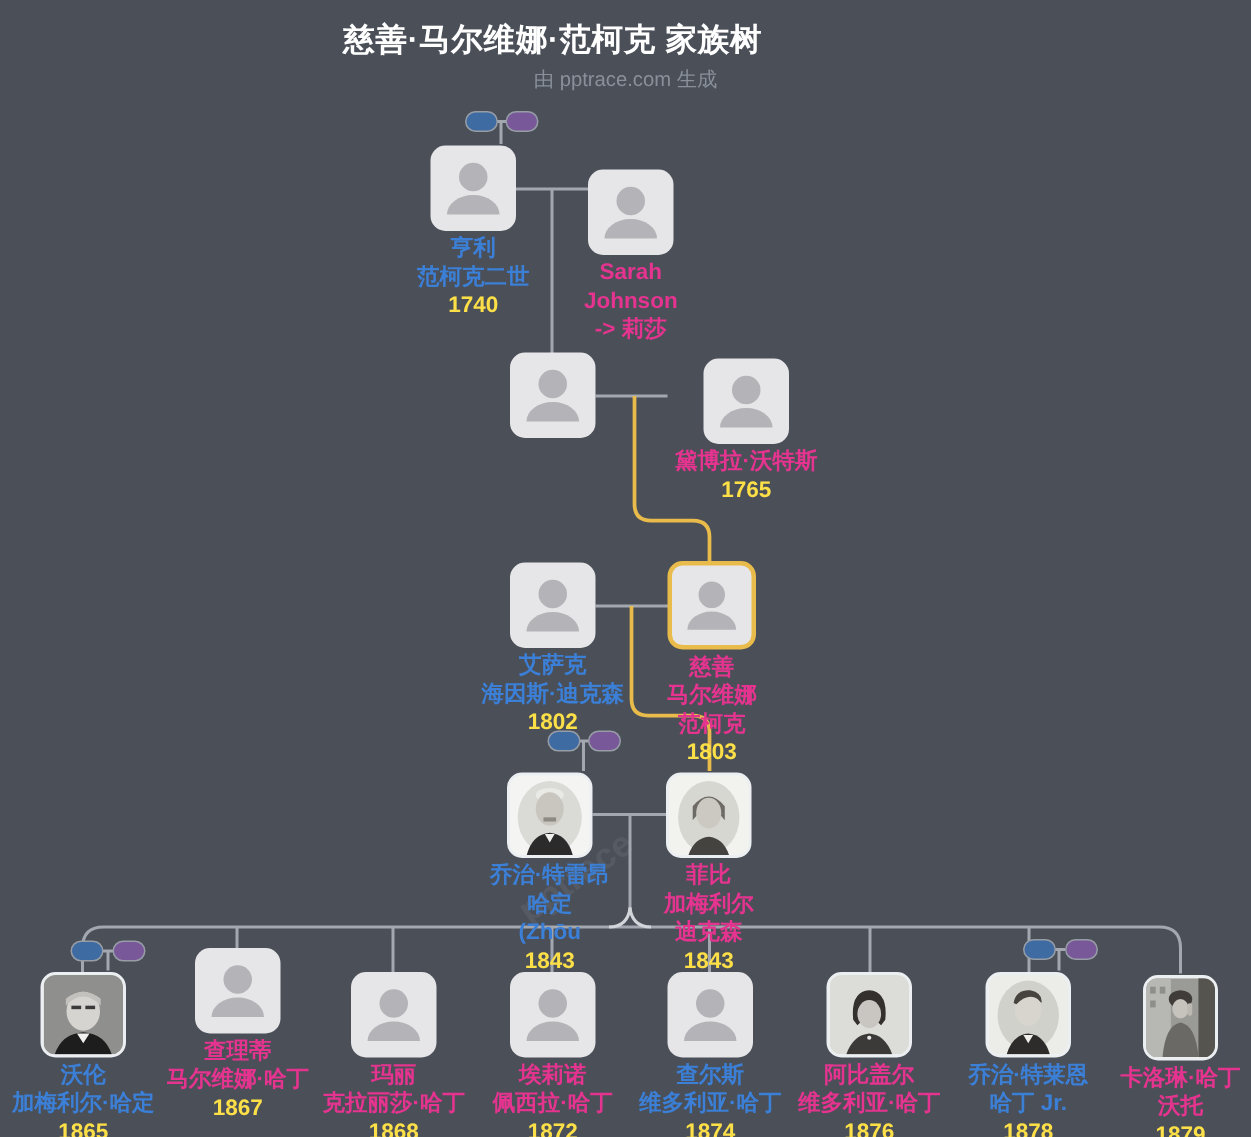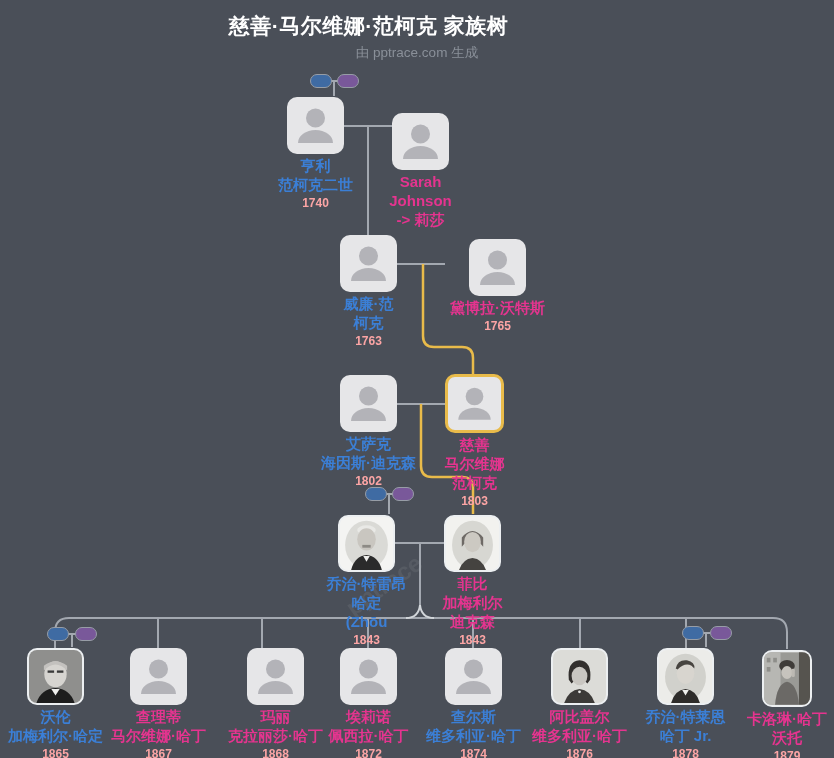--- a/index.html
+++ b/index.html
@@ -30,21 +30,21 @@
   .card.ph{background:#e6e6e8;}
   .card.photo{background:#f4f4f4;border:2px solid #eceff1;}
   .card.hl{border:3px solid #e9bb4a;}
   .card svg{display:block;width:100%;height:100%;}
   .plabel{
     position:absolute;top:calc(100% + 2px);left:50%;transform:translateX(-50%);
     text-align:center;white-space:nowrap;font-weight:bold;font-size:15px;line-height:19px;
   }
   .plabel.m .nl{color:#3b7fd6;}
   .plabel.f .nl{color:#e5348f;}
-  .plabel .year{color:#fca5a5;font-size:12px;}
+  .plabel .year{color:#fde047;font-size:15px;}
   .pill{
     position:absolute;width:22px;height:14px;border-radius:7px;
     border:1.5px solid #979da6;box-sizing:border-box;z-index:3;
   }
   .pill.blue{background:#3f6ba3;}
   .pill.purple{background:#79589a;}
 </style>
 </head>
 <body>
 
@@ -124,25 +124,20 @@
   </div>
 </div>
 
 <div class="node" style="left:340px;top:235px;">
   <div class="card ph">
     <svg viewBox="0 0 57 57">
       <circle cx="28.5" cy="21" r="9.5" fill="#b3b3b8"></circle>
         <path d="M11,46 a17.5,13 0 0 1 35,0 z" fill="#b3b3b8"></path>
     </svg>
   </div>
-  <div class="plabel m">
-    <div class="nl">威廉·范</div>
-    <div class="nl">柯克</div>
-    <div class="year">1763</div>
-  </div>
 </div>
 
 <div class="node" style="left:445px;top:239px;margin-left:24px;">
   <div class="card ph">
     <svg viewBox="0 0 57 57">
       <circle cx="28.5" cy="21" r="9.5" fill="#b3b3b8"></circle>
         <path d="M11,46 a17.5,13 0 0 1 35,0 z" fill="#b3b3b8"></path>
     </svg>
   </div>
   <div class="plabel f">
@@ -230,35 +225,35 @@
       <path d="M24,42 L28.5,49 L33,42 Z" fill="#f0f0ee"></path>
     </svg>
   </div>
   <div class="plabel m">
     <div class="nl">沃伦</div>
     <div class="nl">加梅利尔·哈定</div>
     <div class="year">1865</div>
   </div>
 </div>
 
-<div class="node" style="left:130px;top:648px;">
+<div class="node" style="left:130px;top:632px;">
   <div class="card ph">
     <svg viewBox="0 0 57 57">
       <circle cx="28.5" cy="21" r="9.5" fill="#b3b3b8"></circle>
         <path d="M11,46 a17.5,13 0 0 1 35,0 z" fill="#b3b3b8"></path>
     </svg>
   </div>
   <div class="plabel f">
     <div class="nl">查理蒂</div>
     <div class="nl">马尔维娜·哈丁</div>
     <div class="year">1867</div>
   </div>
 </div>
 
-<div class="node" style="left:234px;top:648px;margin-left:13px;">
+<div class="node" style="left:234px;top:648px;">
   <div class="card ph">
     <svg viewBox="0 0 57 57">
       <circle cx="28.5" cy="21" r="9.5" fill="#b3b3b8"></circle>
         <path d="M11,46 a17.5,13 0 0 1 35,0 z" fill="#b3b3b8"></path>
     </svg>
   </div>
   <div class="plabel f">
     <div class="nl">玛丽</div>
     <div class="nl">克拉丽莎·哈丁</div>
     <div class="year">1868</div>

